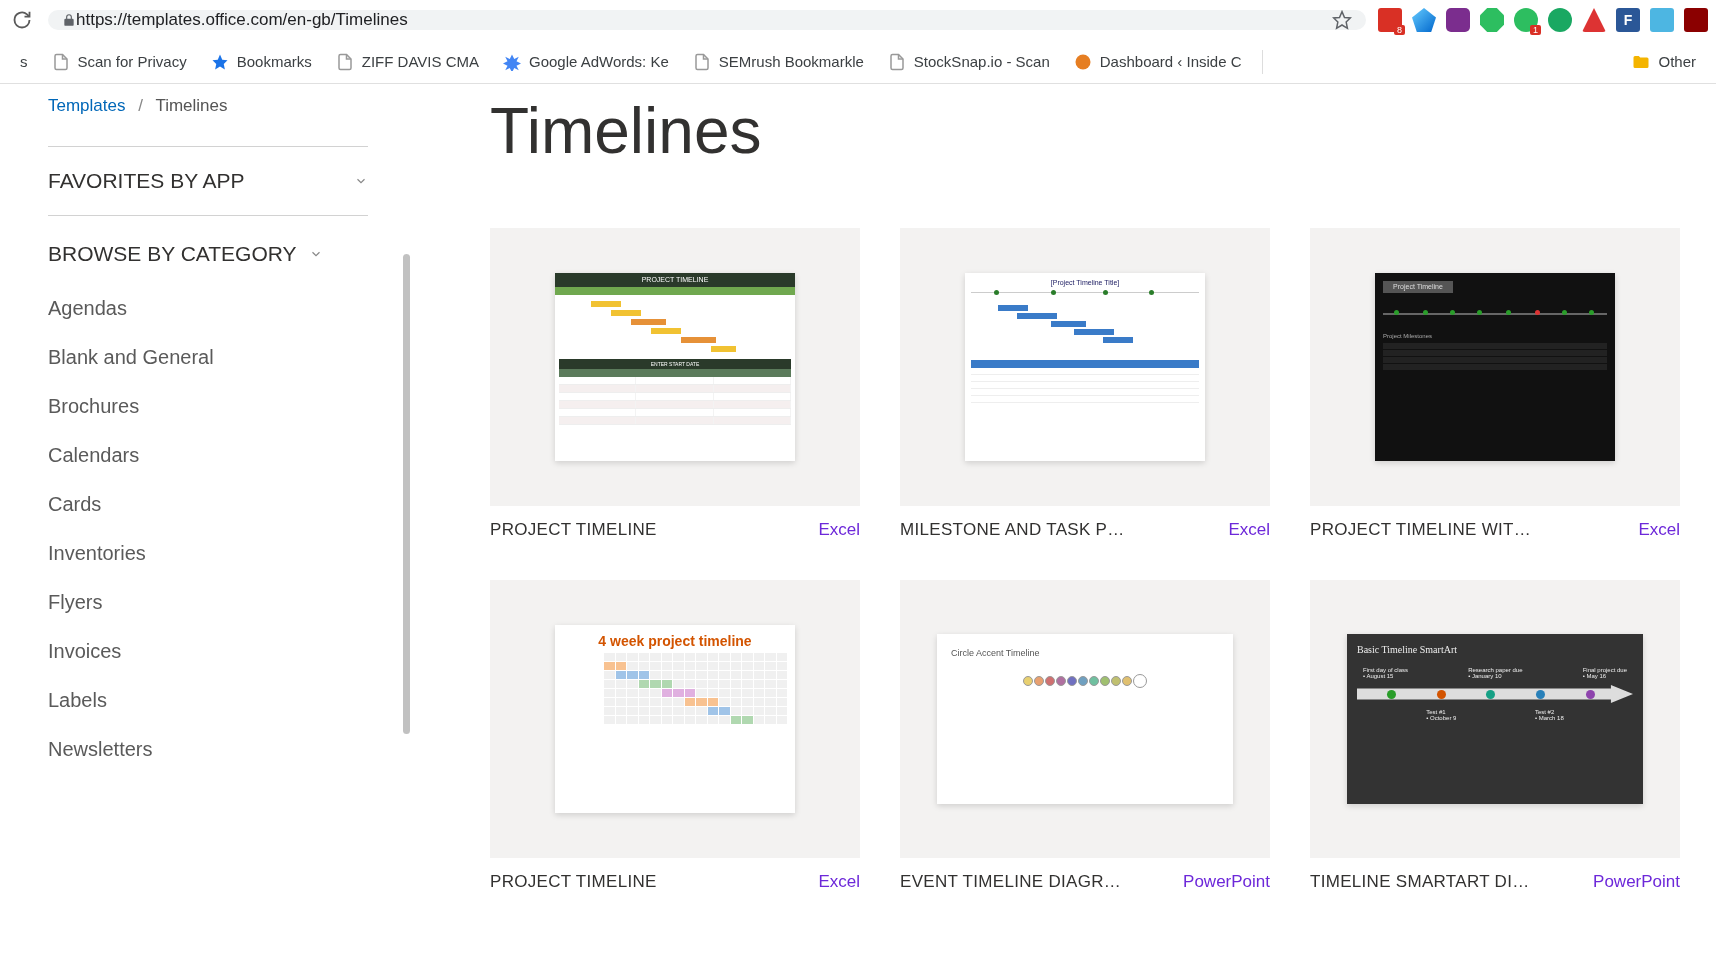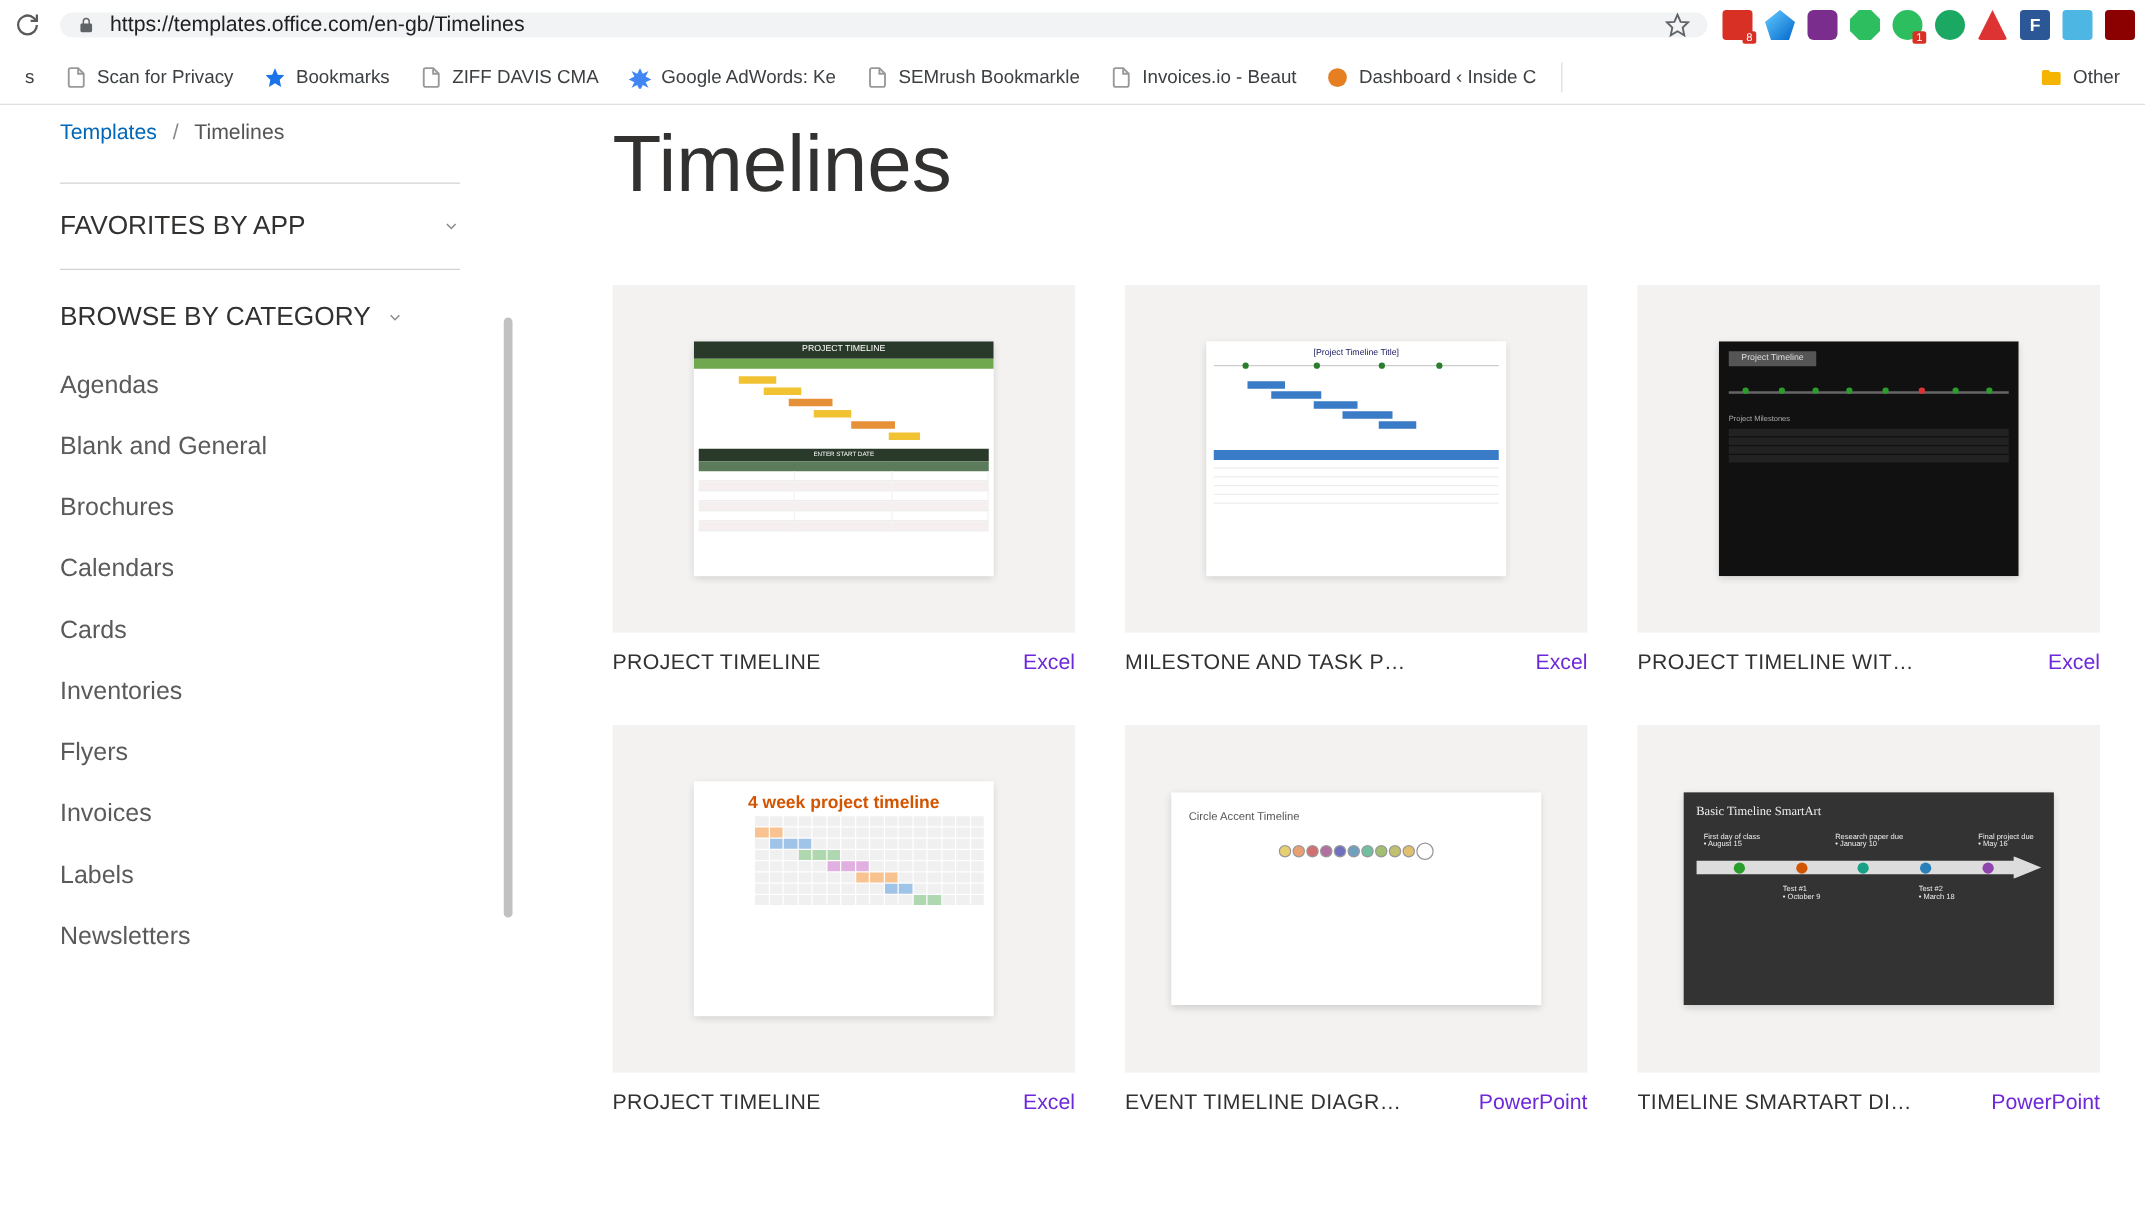--- a/index.html
+++ b/index.html
@@ -1,21 +1,21 @@
 <!DOCTYPE html>
 <html><head>
 <meta charset="utf-8">
 <style>
 * { margin: 0; padding: 0; box-sizing: border-box; font-family: "Segoe UI", Arial, sans-serif; }
 body { background: #fff; width: 1716px; height: 965px; overflow: hidden; }
 
 
 .browser-bar { height: 40px; display: flex; align-items: center; padding: 0 8px; gap: 12px; background: #fff; }
 .reload-btn { width: 28px; height: 28px; display: flex; align-items: center; justify-content: center; color: #5a5a5a; cursor: pointer; }
-.url-wrap { flex: 1; height: 20px; background: #f1f3f4; border-radius: 17px; display: flex; align-items: center; padding: 0 14px; gap: 12px; }
+.url-wrap { flex: 1; height: 20px; background: #f1f3f4; border-radius: 17px; display: flex; align-items: center; padding: 0 14px; }
 .lock-icon { color: #5f6368; }
 .url-text { flex: 1; color: #202124; font-size: 17px; }
 .star-icon { color: #5f6368; }
 .ext-icons { display: flex; gap: 10px; align-items: center; }
 .ext { width: 24px; height: 24px; border-radius: 3px; position: relative; }
 .ext-badge { position: absolute; bottom: -3px; right: -3px; background: #d93025; color: #fff; font-size: 9px; padding: 0 3px; border-radius: 2px; }
 
 
 .bookmarks-bar { height: 44px; display: flex; align-items: center; padding: 0 10px; gap: 4px; border-bottom: 1px solid #e0e0e0; background: #fff; }
 .bm-item { display: flex; align-items: center; gap: 8px; padding: 6px 10px; font-size: 15px; color: #3c4043; cursor: pointer; border-radius: 4px; }
@@ -174,21 +174,21 @@
         <path d="M14 2H6a2 2 0 0 0-2 2v16a2 2 0 0 0 2 2h12a2 2 0 0 0 2-2V8z"></path>
         <path d="M14 2v6h6"></path>
       </svg>
     <span>SEMrush Bookmarkle</span>
   </div>
   <div class="bm-item">
     <svg class="bm-icon" viewBox="0 0 24 24" fill="none" stroke="#999" stroke-width="2">
         <path d="M14 2H6a2 2 0 0 0-2 2v16a2 2 0 0 0 2 2h12a2 2 0 0 0 2-2V8z"></path>
         <path d="M14 2v6h6"></path>
       </svg>
-    <span>Invoices.io - Beaut</span>
+    <span>StockSnap.io - Scan</span>
   </div>
   <div class="bm-item">
     <svg class="bm-icon" viewBox="0 0 24 24" fill="#e67e22">
         <circle cx="12" cy="12" r="10"></circle>
       </svg>
     <span>Dashboard ‹ Inside C</span>
   </div>
   <div class="bm-sep"></div>
   <div class="bm-other">
     <svg class="bm-icon" viewBox="0 0 24 24" fill="#f4b400">

